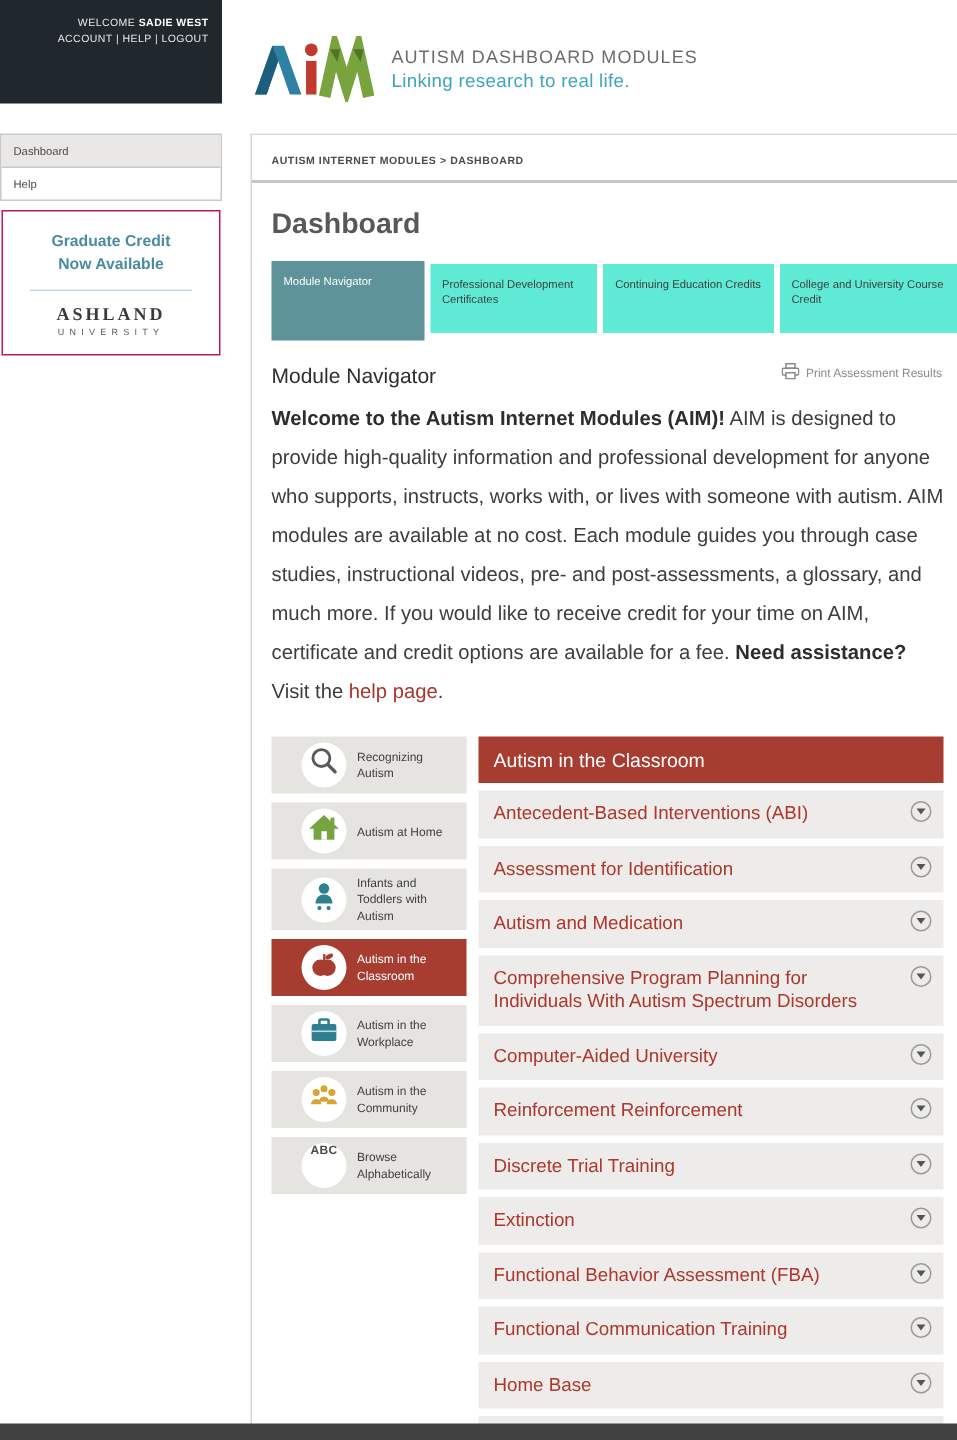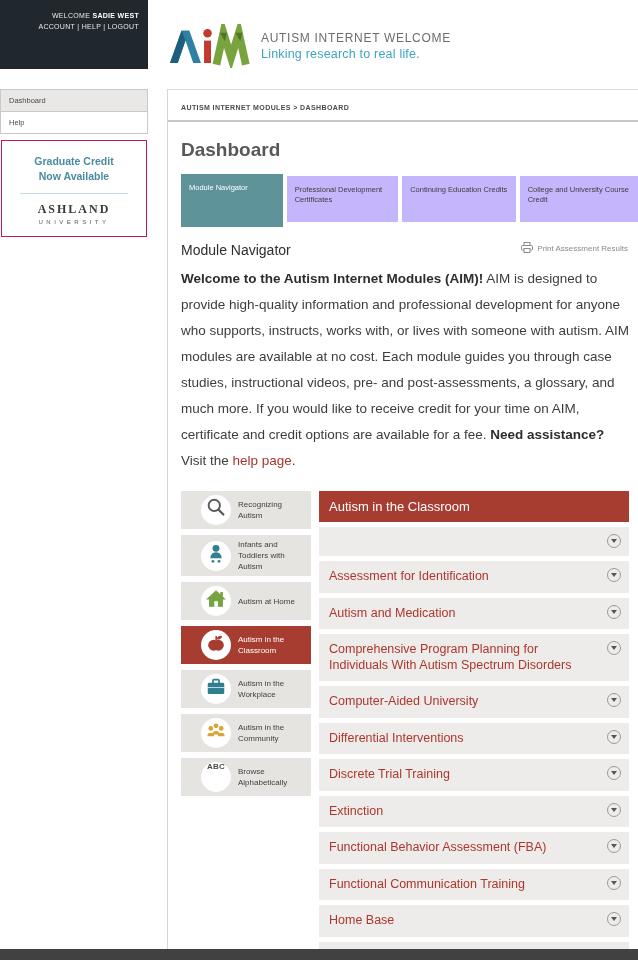--- a/index.html
+++ b/index.html
@@ -40,21 +40,21 @@
   .content { position:absolute; left:167px; top:89px; width:471px; height:871px;
              border-left:1px solid #d5d5d5; border-top:1px solid #ddd; background:#fff; }
   .crumbbar { padding:6px 0 6px 13px; border-bottom:2px solid #c6c6c6; }
   .crumb { font-size:7px; font-weight:bold; letter-spacing:.4px; color:#4b4b4b; cursor:pointer; }
   .page-title { margin:17px 0 0 13px; font-size:19px; color:#57585a; }
 
   
   .tabs { margin:13px 0 0 13px; display:flex; height:53px; }
   .tab { font-size:7.5px; line-height:10px; padding:9px 8px; cursor:pointer; }
   .tab.active { width:103px; height:53px; background:#5f939a; color:#fff; }
-  .tab.idle { height:46px; margin-top:2px; background:#c4b5fd; color:#3e3e3e; }
+  .tab.idle { height:46px; margin-top:2px; background:#5eead4; color:#3e3e3e; }
   .tab.t2 { width:113px; margin-left:4px; }
   .tab.t3 { width:115px; margin-left:4px; }
   .tab.t4 { width:120px; margin-left:4px; }
 
   
   .sechead { margin:15px 10px 0 13px; display:flex; justify-content:space-between; align-items:flex-start; }
   .sec-title { font-size:14px; color:#2e2e2e; }
   .printlink { display:flex; align-items:center; gap:4px; font-size:8px; color:#8a8a8a; cursor:pointer; }
 
   
@@ -113,21 +113,21 @@
 
         <rect x="44" y="19" width="9" height="29" fill="#c13a2e"></rect>
         <circle cx="48.5" cy="9.5" r="5.5" fill="#c13a2e"></circle>
 
         <polyline points="60,50 69,9 79,41 89,9 98,50" fill="none" stroke="#79a33c" stroke-width="10"></polyline>
         <polygon points="64.5,9 73.5,9 71,20" fill="#527427"></polygon>
         <polygon points="84.5,9 93.5,9 91,20" fill="#527427"></polygon>
       </svg>
     </span>
     <span class="logo-text">
-      <div class="logo-name">AUTISM INTERNET WELCOME</div>
+      <div class="logo-name">AUTISM DASHBOARD MODULES</div>
       <div class="logo-tag">Linking research to real life.</div>
     </span>
   </div>
 
   <div class="sidenav">
     <div class="nav-item first">Dashboard</div>
     <div class="nav-item">Help</div>
   </div>
 
   <div class="promo">
@@ -182,40 +182,40 @@
             <svg width="26" height="26" viewBox="0 0 30 30">
               <circle cx="13" cy="12" r="6.5" fill="none" stroke="#58595b" stroke-width="2.2"></circle>
               <line x1="18" y1="17" x2="23.5" y2="22.5" stroke="#58595b" stroke-width="2.6" stroke-linecap="round"></line>
             </svg>
           </span>
           <span class="cat-label">Recognizing Autism</span>
         </div>
 
         <div class="cat">
           <span class="cat-circle">
+            <svg width="26" height="26" viewBox="0 0 30 30" fill="#76a240">
+              <rect x="20" y="7" width="3" height="5"></rect>
+              <polygon points="15,5 3.5,15.5 26.5,15.5"></polygon>
+              <rect x="7" y="14" width="16" height="10"></rect>
+              <rect x="13" y="17.5" width="4.2" height="6.5" fill="#ffffff"></rect>
+            </svg>
+          </span>
+          <span class="cat-label">Autism at Home</span>
+        </div>
+
+        <div class="cat">
+          <span class="cat-circle">
             <svg width="26" height="26" viewBox="0 0 30 30" fill="#2e7f90">
               <circle cx="15" cy="8.5" r="4"></circle>
               <path d="M15,13 c-4.5,0 -6.5,3.5 -6.5,7 h13 c0,-3.5 -2,-7 -6.5,-7 z"></path>
               <circle cx="11.5" cy="23.5" r="1.6"></circle>
               <circle cx="18.5" cy="23.5" r="1.6"></circle>
             </svg>
           </span>
           <span class="cat-label">Infants and Toddlers with Autism</span>
-        </div>
-
-        <div class="cat">
-          <span class="cat-circle">
-            <svg width="26" height="26" viewBox="0 0 30 30" fill="#76a240">
-              <rect x="20" y="7" width="3" height="5"></rect>
-              <polygon points="15,5 3.5,15.5 26.5,15.5"></polygon>
-              <rect x="7" y="14" width="16" height="10"></rect>
-              <rect x="13" y="17.5" width="4.2" height="6.5" fill="#ffffff"></rect>
-            </svg>
-          </span>
-          <span class="cat-label">Autism at Home</span>
         </div>
 
         <div class="cat selected">
           <span class="cat-circle">
             <svg width="26" height="26" viewBox="0 0 30 30">
               <rect x="14.3" y="7" width="1.8" height="5" fill="#a63d30"></rect>
               <ellipse cx="19" cy="8.8" rx="3.2" ry="1.7" fill="#a63d30" transform="rotate(-28 19 8.8)"></ellipse>
               <circle cx="12.3" cy="17.5" r="6.3" fill="#a63d30"></circle>
               <circle cx="17.7" cy="17.5" r="6.3" fill="#a63d30"></circle>
             </svg>
@@ -253,35 +253,36 @@
             <span class="abc-txt">ABC</span>
           </span>
           <span class="cat-label">Browse Alphabetically</span>
         </div>
 
       </div>
 
       <div class="listcol">
         <div class="list-header">Autism in the Classroom</div>
         <div style="display:contents" id="module-list"><div class="mrow">
+    <span>Antecedent-Based Interventions (ABI)</span>
     <span class="mrow-arrow"></span>
   </div><div class="mrow">
     <span>Assessment for Identification</span>
     <span class="mrow-arrow"></span>
   </div><div class="mrow">
     <span>Autism and Medication</span>
     <span class="mrow-arrow"></span>
   </div><div class="mrow">
     <span>Comprehensive Program Planning for Individuals With Autism Spectrum Disorders</span>
     <span class="mrow-arrow"></span>
   </div><div class="mrow">
     <span>Computer-Aided University</span>
     <span class="mrow-arrow"></span>
   </div><div class="mrow">
-    <span>Differential Interventions</span>
+    <span>Reinforcement Reinforcement</span>
     <span class="mrow-arrow"></span>
   </div><div class="mrow">
     <span>Discrete Trial Training</span>
     <span class="mrow-arrow"></span>
   </div><div class="mrow">
     <span>Extinction</span>
     <span class="mrow-arrow"></span>
   </div><div class="mrow">
     <span>Functional Behavior Assessment (FBA)</span>
     <span class="mrow-arrow"></span>

